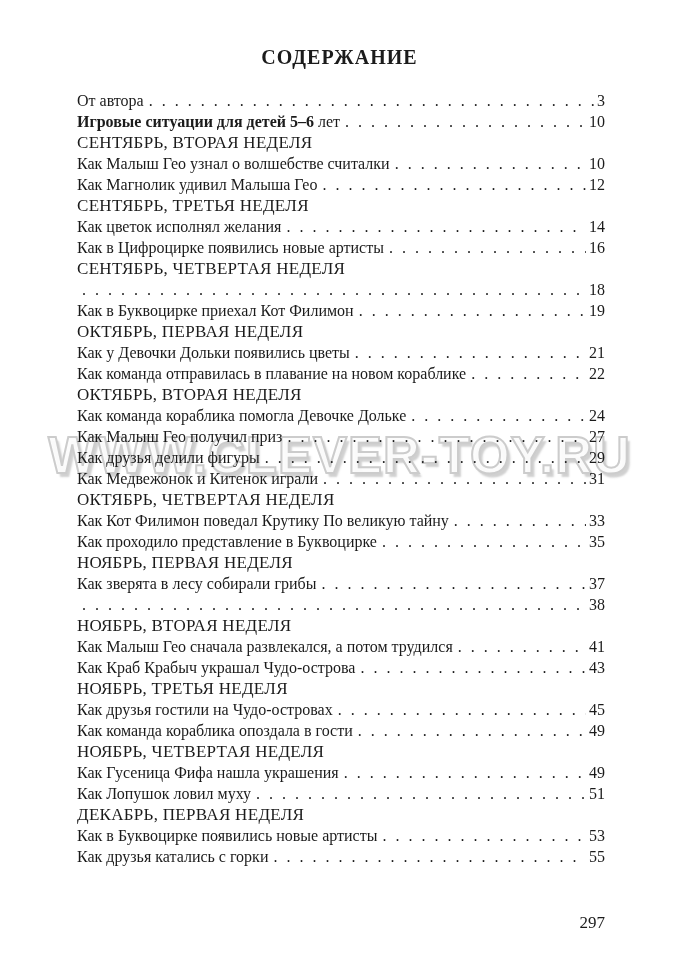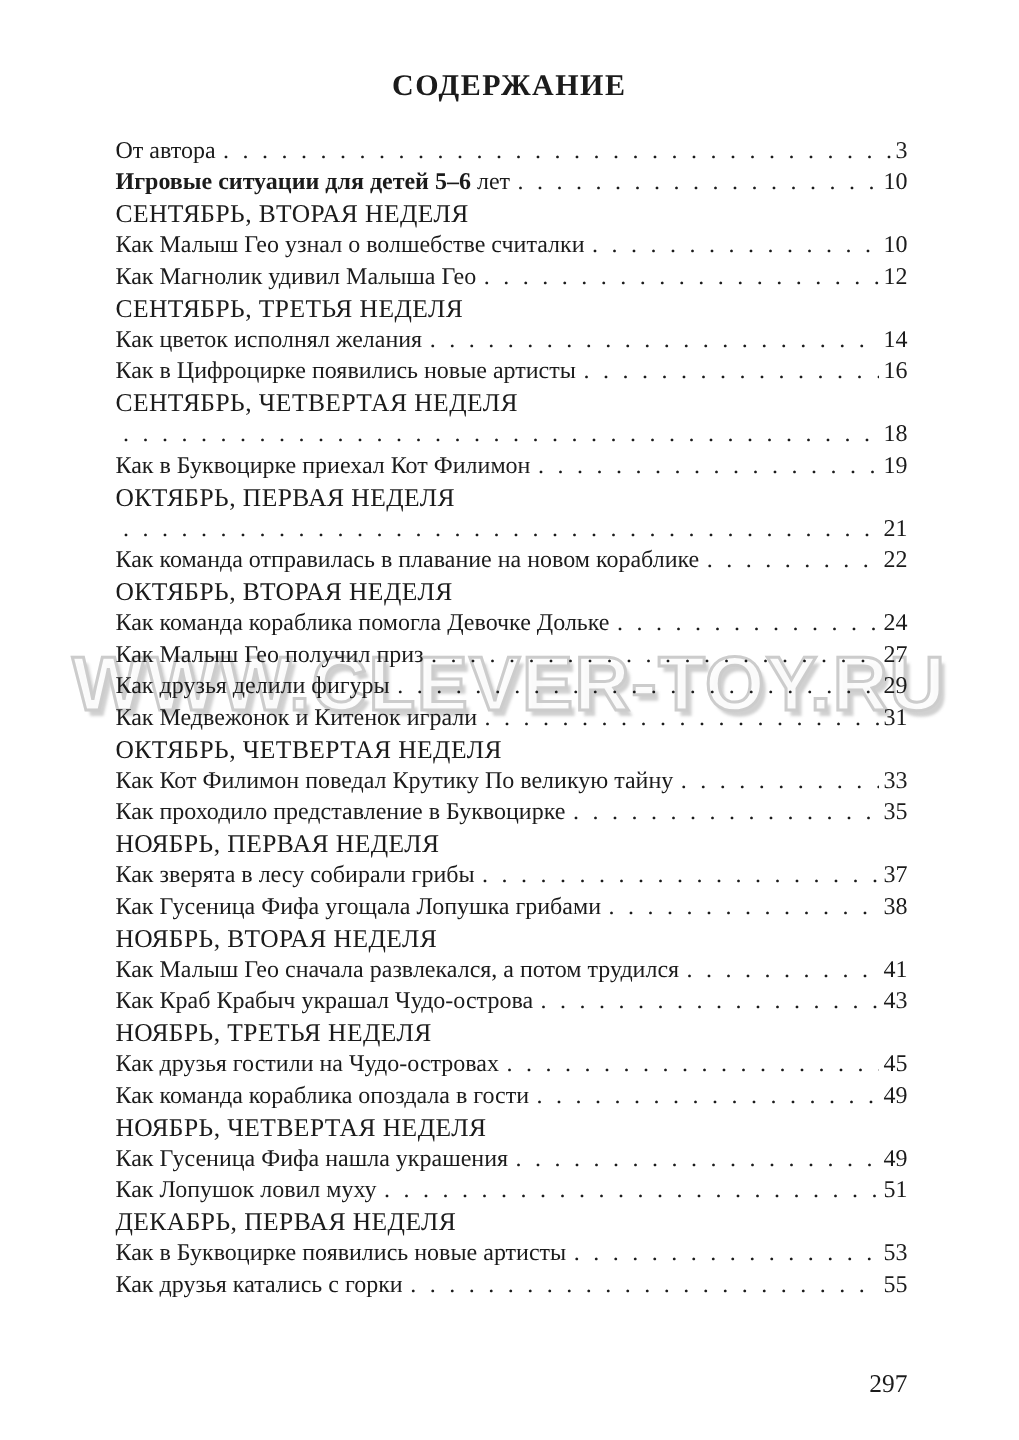--- a/index.html
+++ b/index.html
@@ -124,20 +124,21 @@
         <span class="dots">. . . . . . . . . . . . . . . . . . . . . . . . . . . . . . . . . . . . . . . . . . . . . . . . . . . . . . . . . . . . . . . . . . . . . . . . . . . . . . . . . . . . . . . . . . . . . . . . . . . . . . . . . . . . . . . . . . . . . . . . </span>
         <span class="entry-page">18</span>
       </div>
       <div class="toc-row">
         <span class="entry-text">Как в Буквоцирке приехал Кот Филимон</span>
         <span class="dots">. . . . . . . . . . . . . . . . . . . . . . . . . . . . . . . . . . . . . . . . . . . . . . . . . . . . . . . . . . . . . . . . . . . . . . . . . . . . . . . . . . . . . . . . . . . . . . . . . . . . . . . . . . . . . . . . . . . . . . . . </span>
         <span class="entry-page">19</span>
       </div>
       <div class="toc-section">ОКТЯБРЬ, ПЕРВАЯ НЕДЕЛЯ</div>
       <div class="toc-row">
+        <span class="entry-text">Как у Девочки Дольки появились цветы</span>
         <span class="dots">. . . . . . . . . . . . . . . . . . . . . . . . . . . . . . . . . . . . . . . . . . . . . . . . . . . . . . . . . . . . . . . . . . . . . . . . . . . . . . . . . . . . . . . . . . . . . . . . . . . . . . . . . . . . . . . . . . . . . . . . </span>
         <span class="entry-page">21</span>
       </div>
       <div class="toc-row">
         <span class="entry-text">Как команда отправилась в плавание на новом кораблике</span>
         <span class="dots">. . . . . . . . . . . . . . . . . . . . . . . . . . . . . . . . . . . . . . . . . . . . . . . . . . . . . . . . . . . . . . . . . . . . . . . . . . . . . . . . . . . . . . . . . . . . . . . . . . . . . . . . . . . . . . . . . . . . . . . . </span>
         <span class="entry-page">22</span>
       </div>
       <div class="toc-section">ОКТЯБРЬ, ВТОРАЯ НЕДЕЛЯ</div>
       <div class="toc-row">
@@ -171,21 +172,20 @@
         <span class="dots">. . . . . . . . . . . . . . . . . . . . . . . . . . . . . . . . . . . . . . . . . . . . . . . . . . . . . . . . . . . . . . . . . . . . . . . . . . . . . . . . . . . . . . . . . . . . . . . . . . . . . . . . . . . . . . . . . . . . . . . . </span>
         <span class="entry-page">35</span>
       </div>
       <div class="toc-section">НОЯБРЬ, ПЕРВАЯ НЕДЕЛЯ</div>
       <div class="toc-row">
         <span class="entry-text">Как зверята в лесу собирали грибы</span>
         <span class="dots">. . . . . . . . . . . . . . . . . . . . . . . . . . . . . . . . . . . . . . . . . . . . . . . . . . . . . . . . . . . . . . . . . . . . . . . . . . . . . . . . . . . . . . . . . . . . . . . . . . . . . . . . . . . . . . . . . . . . . . . . </span>
         <span class="entry-page">37</span>
       </div>
       <div class="toc-row">
-        <span class="entry-text">Как Гусеница Фифа угощала Лопушка грибами</span>
         <span class="dots">. . . . . . . . . . . . . . . . . . . . . . . . . . . . . . . . . . . . . . . . . . . . . . . . . . . . . . . . . . . . . . . . . . . . . . . . . . . . . . . . . . . . . . . . . . . . . . . . . . . . . . . . . . . . . . . . . . . . . . . . </span>
         <span class="entry-page">38</span>
       </div>
       <div class="toc-section">НОЯБРЬ, ВТОРАЯ НЕДЕЛЯ</div>
       <div class="toc-row">
         <span class="entry-text">Как Малыш Гео сначала развлекался, а потом трудился</span>
         <span class="dots">. . . . . . . . . . . . . . . . . . . . . . . . . . . . . . . . . . . . . . . . . . . . . . . . . . . . . . . . . . . . . . . . . . . . . . . . . . . . . . . . . . . . . . . . . . . . . . . . . . . . . . . . . . . . . . . . . . . . . . . . </span>
         <span class="entry-page">41</span>
       </div>
       <div class="toc-row">

